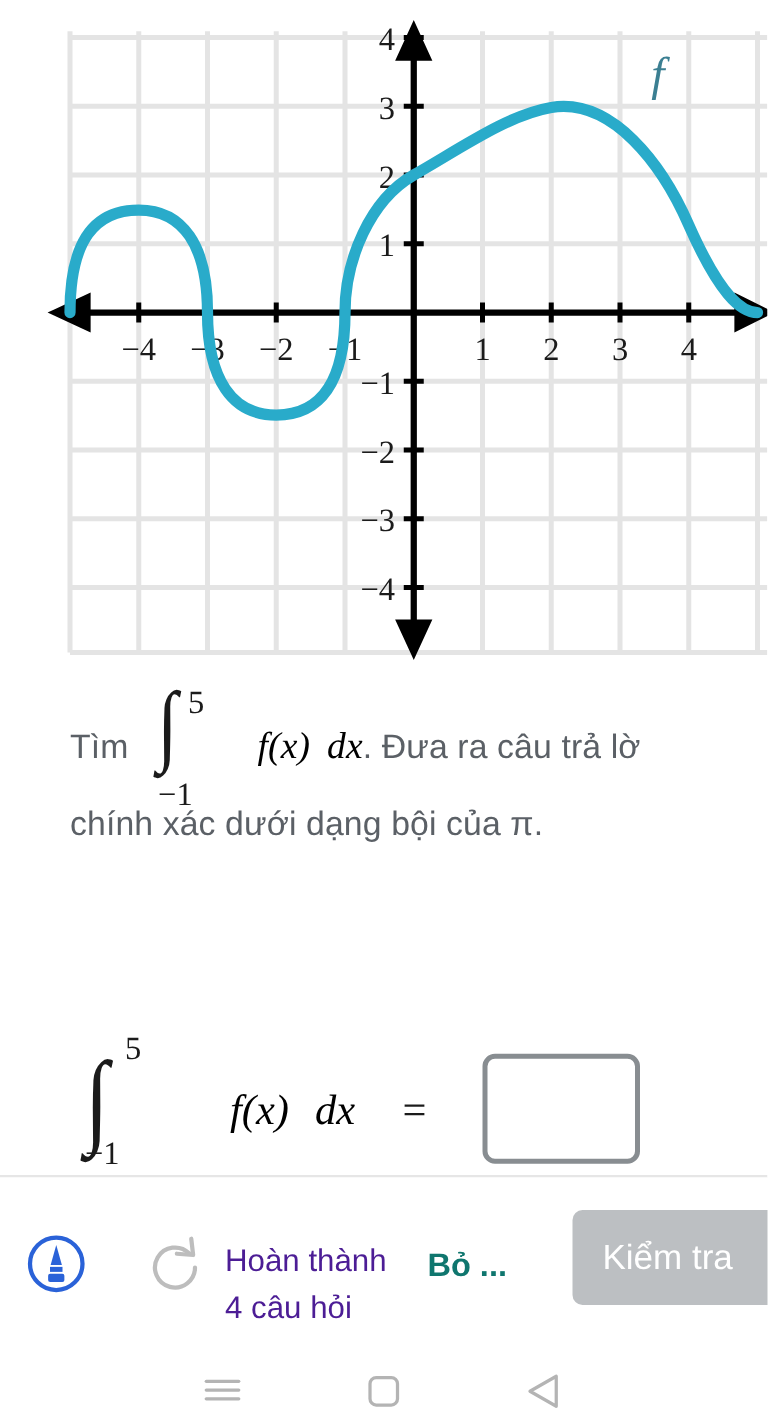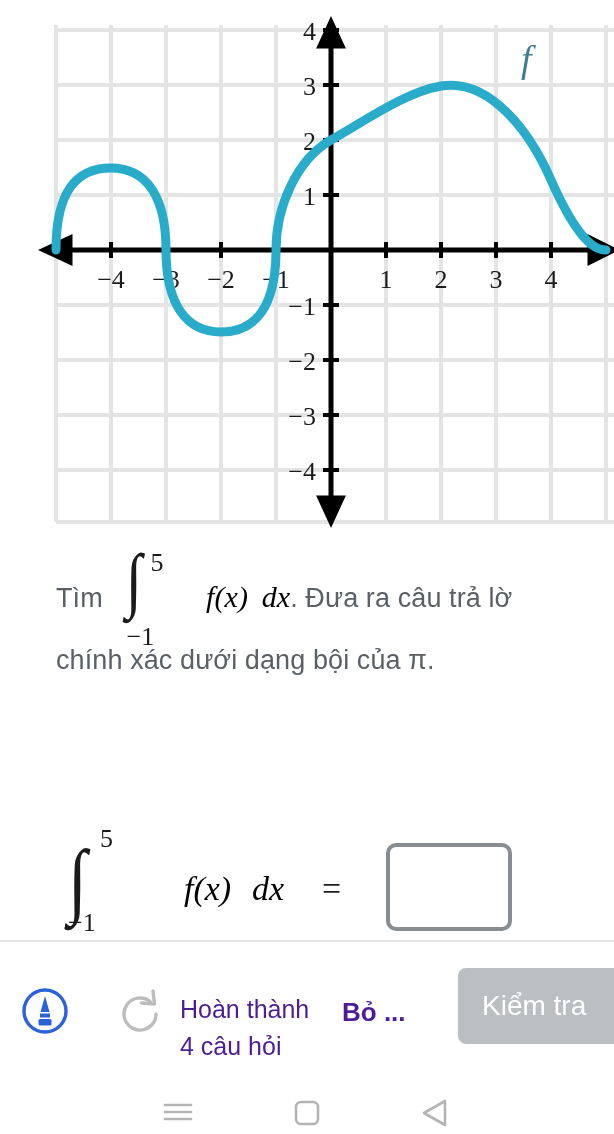--- a/index.html
+++ b/index.html
@@ -137,21 +137,21 @@
     font-size: 25px;
     line-height: 37px;
     color: #4c1d95;
     text-align: left;
     margin-top: 35px;
   }
   #skip-link {
     left: 342px;
     top: 55px;
     font-size: 26px;
-    color: #4c1d95;
+    color: #0f766e;
     font-weight: 600;
     cursor: pointer;
     white-space: nowrap;
   }
   #check-btn {
     left: 458px;
     top: 26px;
     width: 180px;
     height: 76px;
     background: #bcbfc2;

